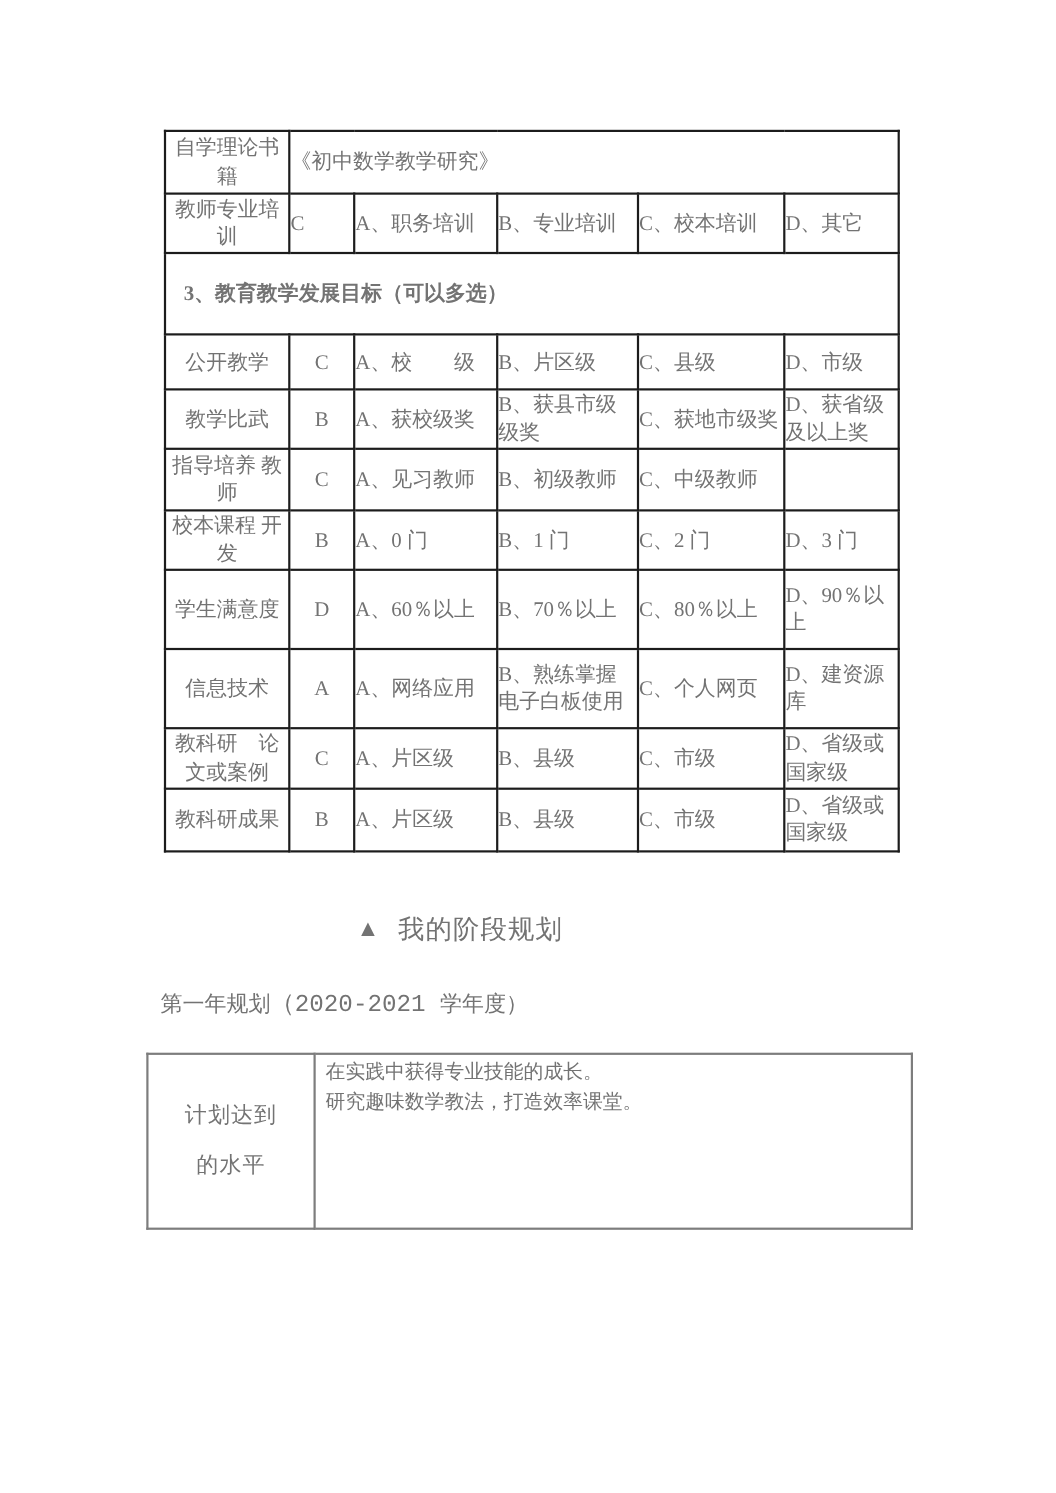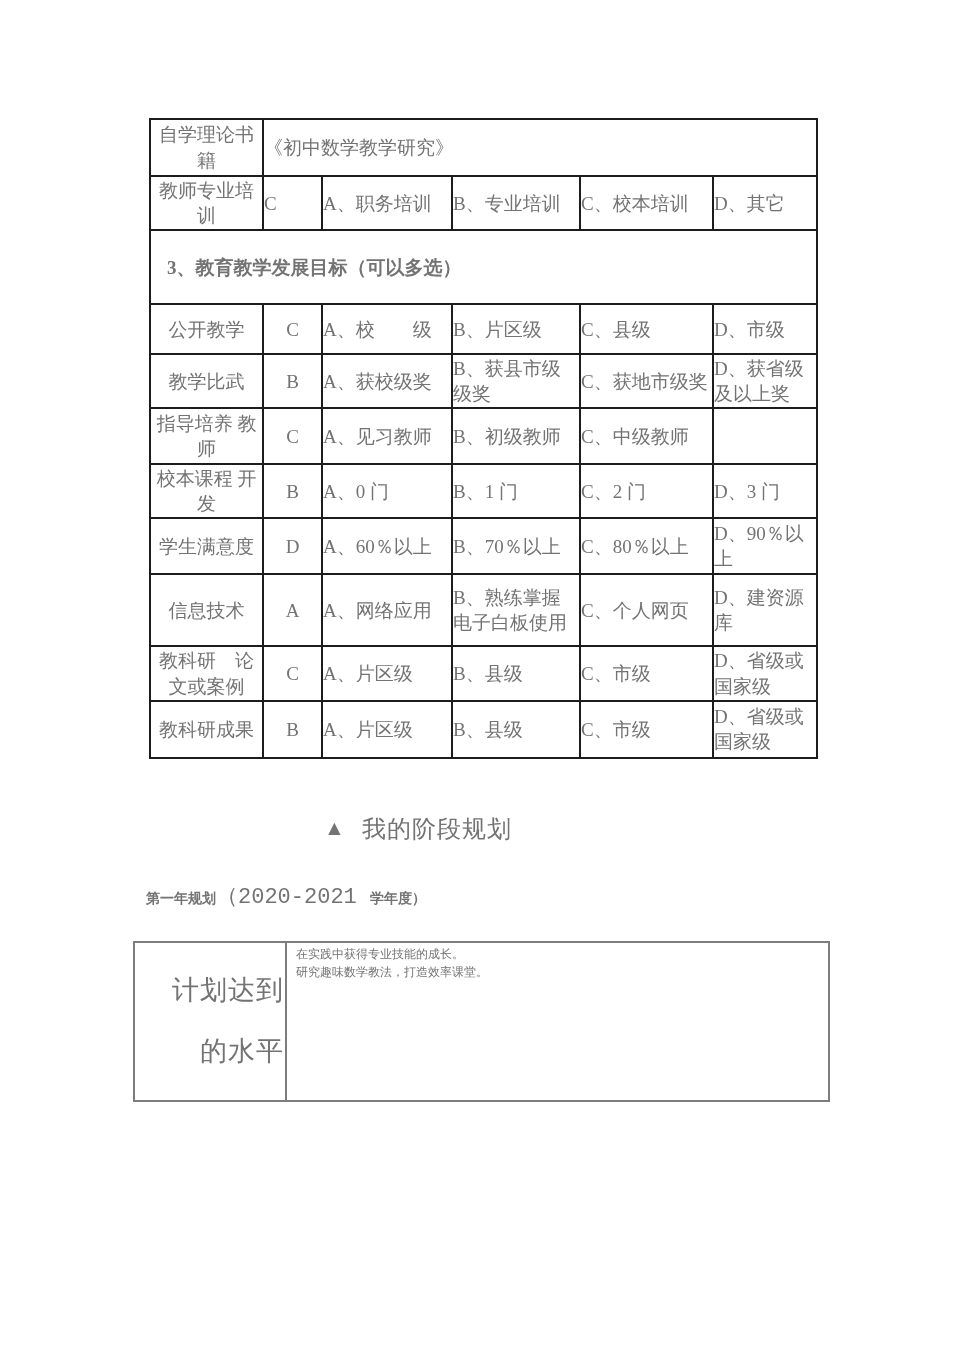--- a/index.html
+++ b/index.html
@@ -32,38 +32,38 @@
 
   
   .stage-title{
     margin-top:54px;width:836px;text-align:center;
     font-size:24px;letter-spacing:1px;
   }
   .stage-title .tri{font-size:21px;margin-right:16px;position:relative;top:-2px;}
 
   
   .year-heading{margin-left:146px;margin-top:36px;height:44px;white-space:nowrap;}
-  .yh-bold{font-weight:bold;font-size:14px;font-family:"Liberation Sans","DejaVu Sans",sans-serif;}
+  .yh-bold{font-weight:normal;font-size:20px;font-family:"Liberation Sans","DejaVu Sans",sans-serif;}
   .yh-big{font-size:22px;font-family:Liberation Mono, monospace;}
 
   
   table.plan{
     border-collapse:collapse;table-layout:fixed;
     margin-left:133px;margin-top:16px;width:695px;
   }
   table.plan td{
     border:2px solid #7d7d7d;overflow:hidden;
   }
   td.plan-lbl{
-    text-align:right;vertical-align:middle;
-    font-size:27px;line-height:2.25;letter-spacing:1px;
+    text-align:center;vertical-align:middle;
+    font-size:20px;line-height:2.25;letter-spacing:1px;
   }
   td.plan-content{
     vertical-align:top;text-align:left;
-    font-size:12px;line-height:1.5;padding:2px 6px 2px 9px;
+    font-size:18px;line-height:1.5;padding:2px 6px 2px 9px;
   }
 </style>
 </head>
 <body>
 
 <div class="page">
   <div class="content">
 
     <table class="survey">
       <colgroup>
@@ -116,21 +116,21 @@
           <td class="opt"></td>
         </tr>
         <tr style="height:50px">
           <td class="lbl">校本课程 开发</td>
           <td class="ltr">B</td>
           <td class="opt">A、0 门</td>
           <td class="opt">B、1 门</td>
           <td class="opt">C、2 门</td>
           <td class="opt">D、3 门</td>
         </tr>
-        <tr style="height:56px">
+        <tr style="height:72px">
           <td class="lbl">学生满意度</td>
           <td class="ltr">D</td>
           <td class="opt">A、60％以上</td>
           <td class="opt">B、70％以上</td>
           <td class="opt">C、80％以上</td>
           <td class="opt">D、90％以上</td>
         </tr>
         <tr style="height:72px">
           <td class="lbl">信息技术</td>
           <td class="ltr">A</td>

